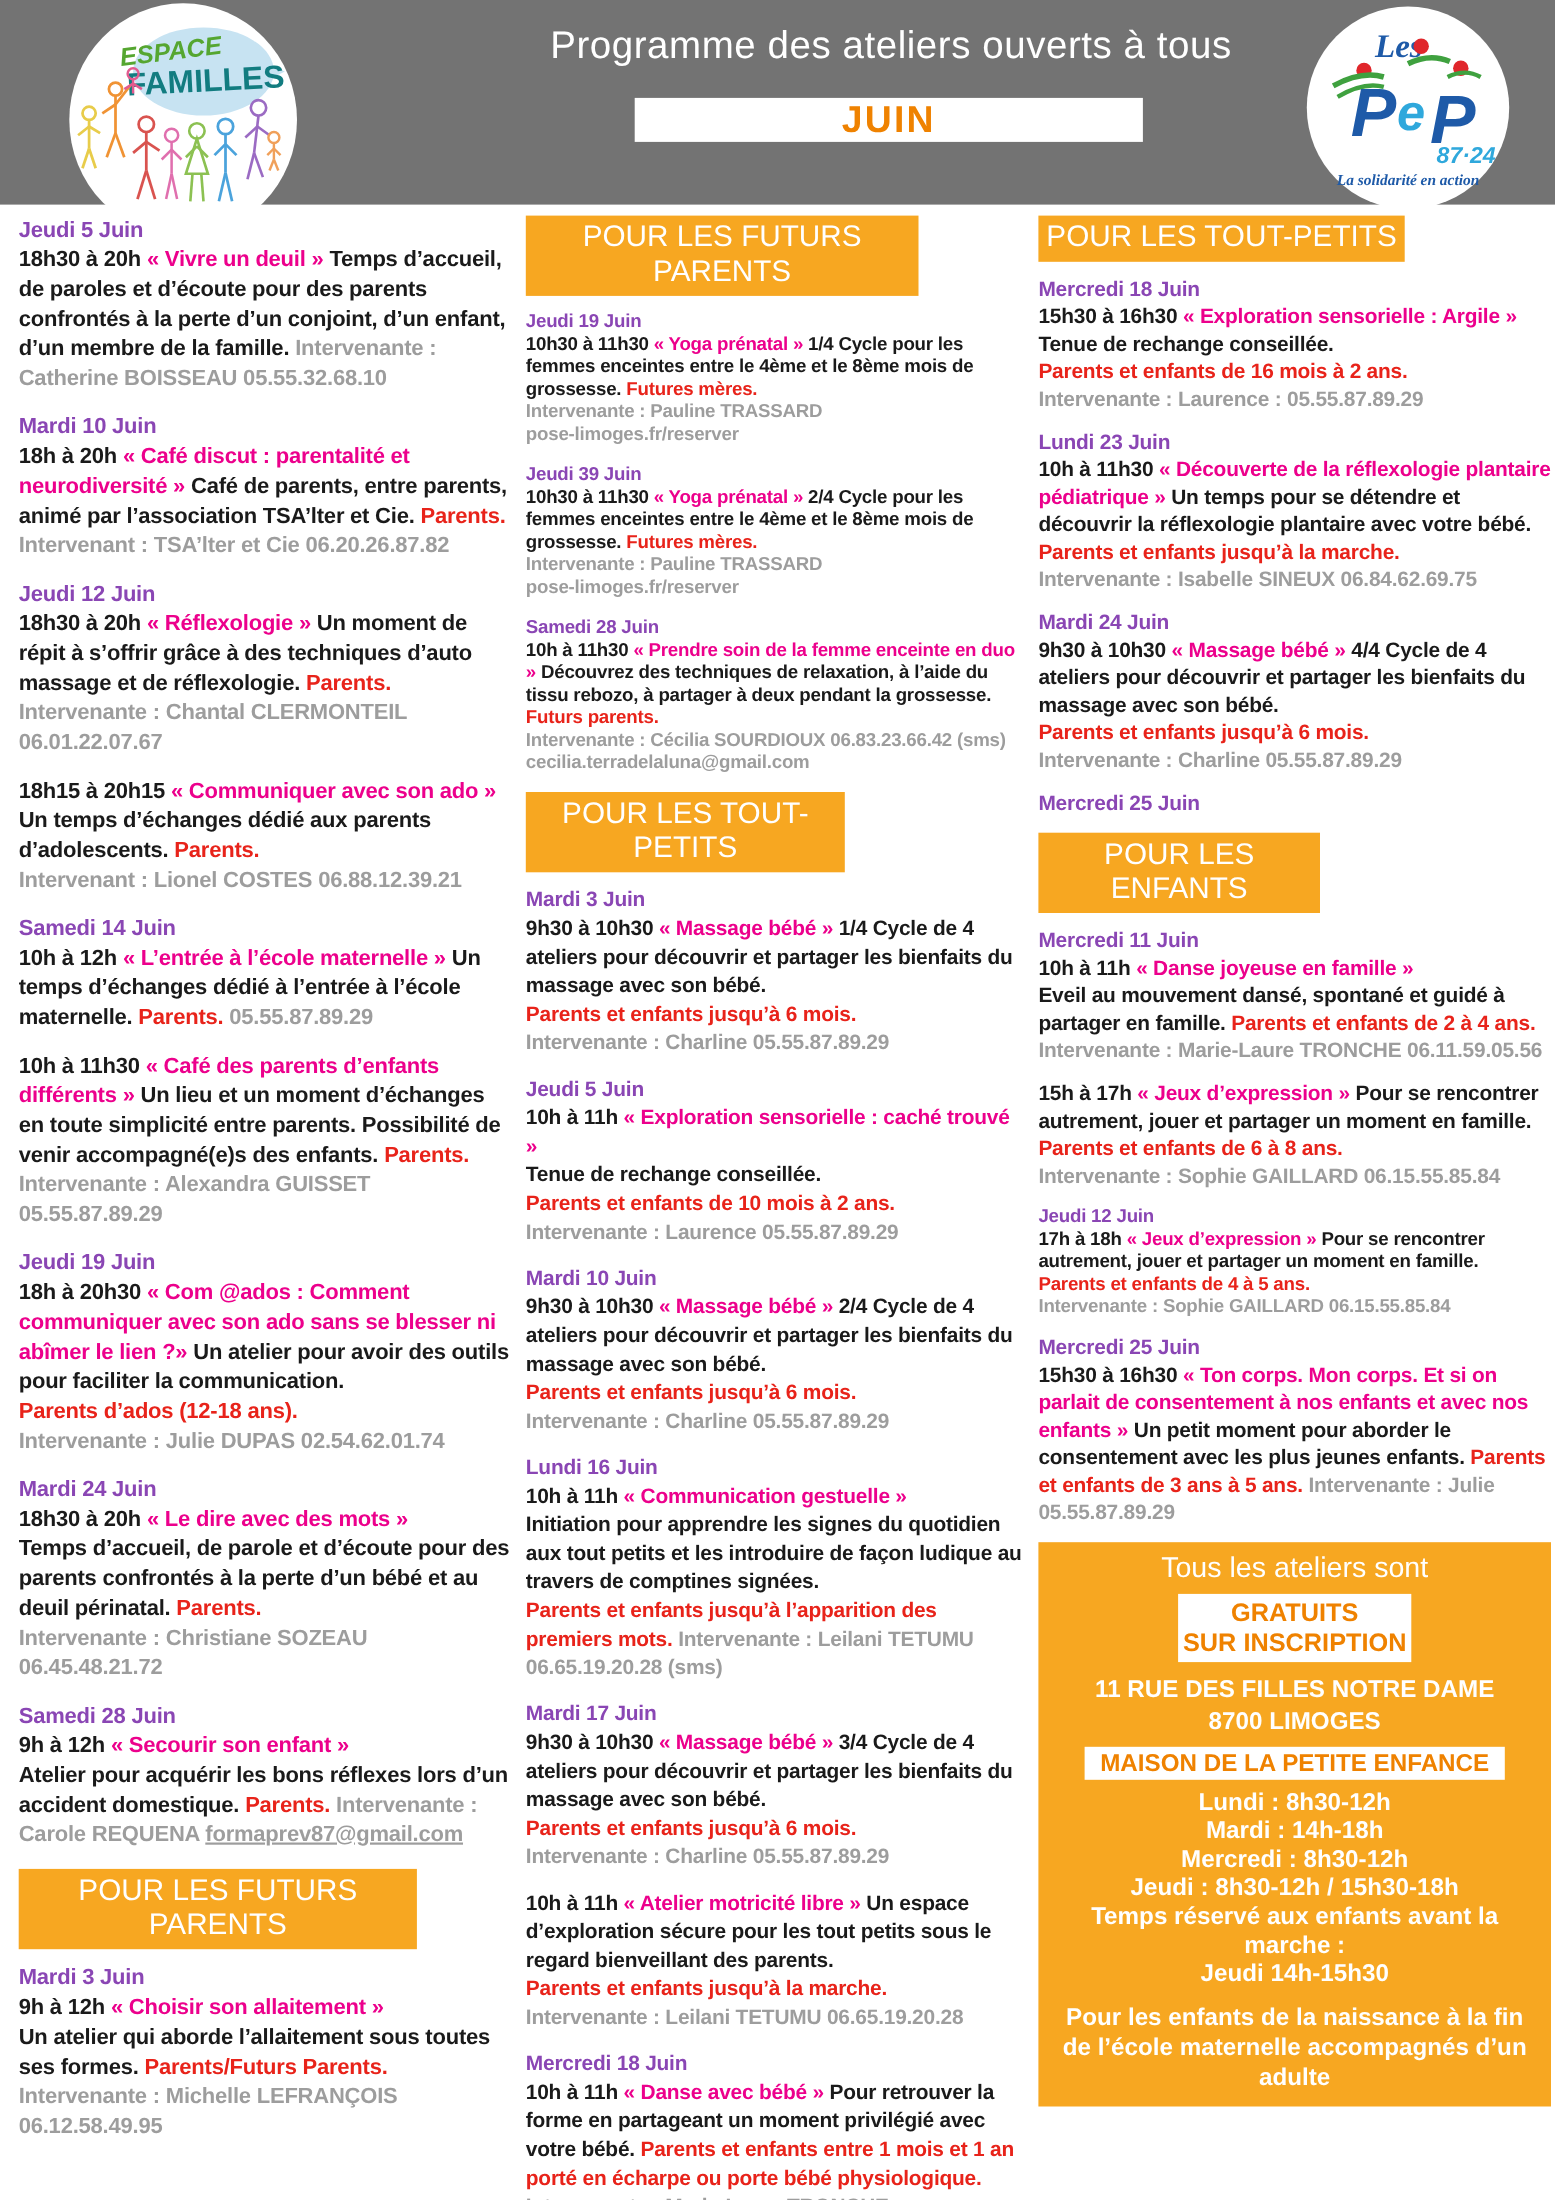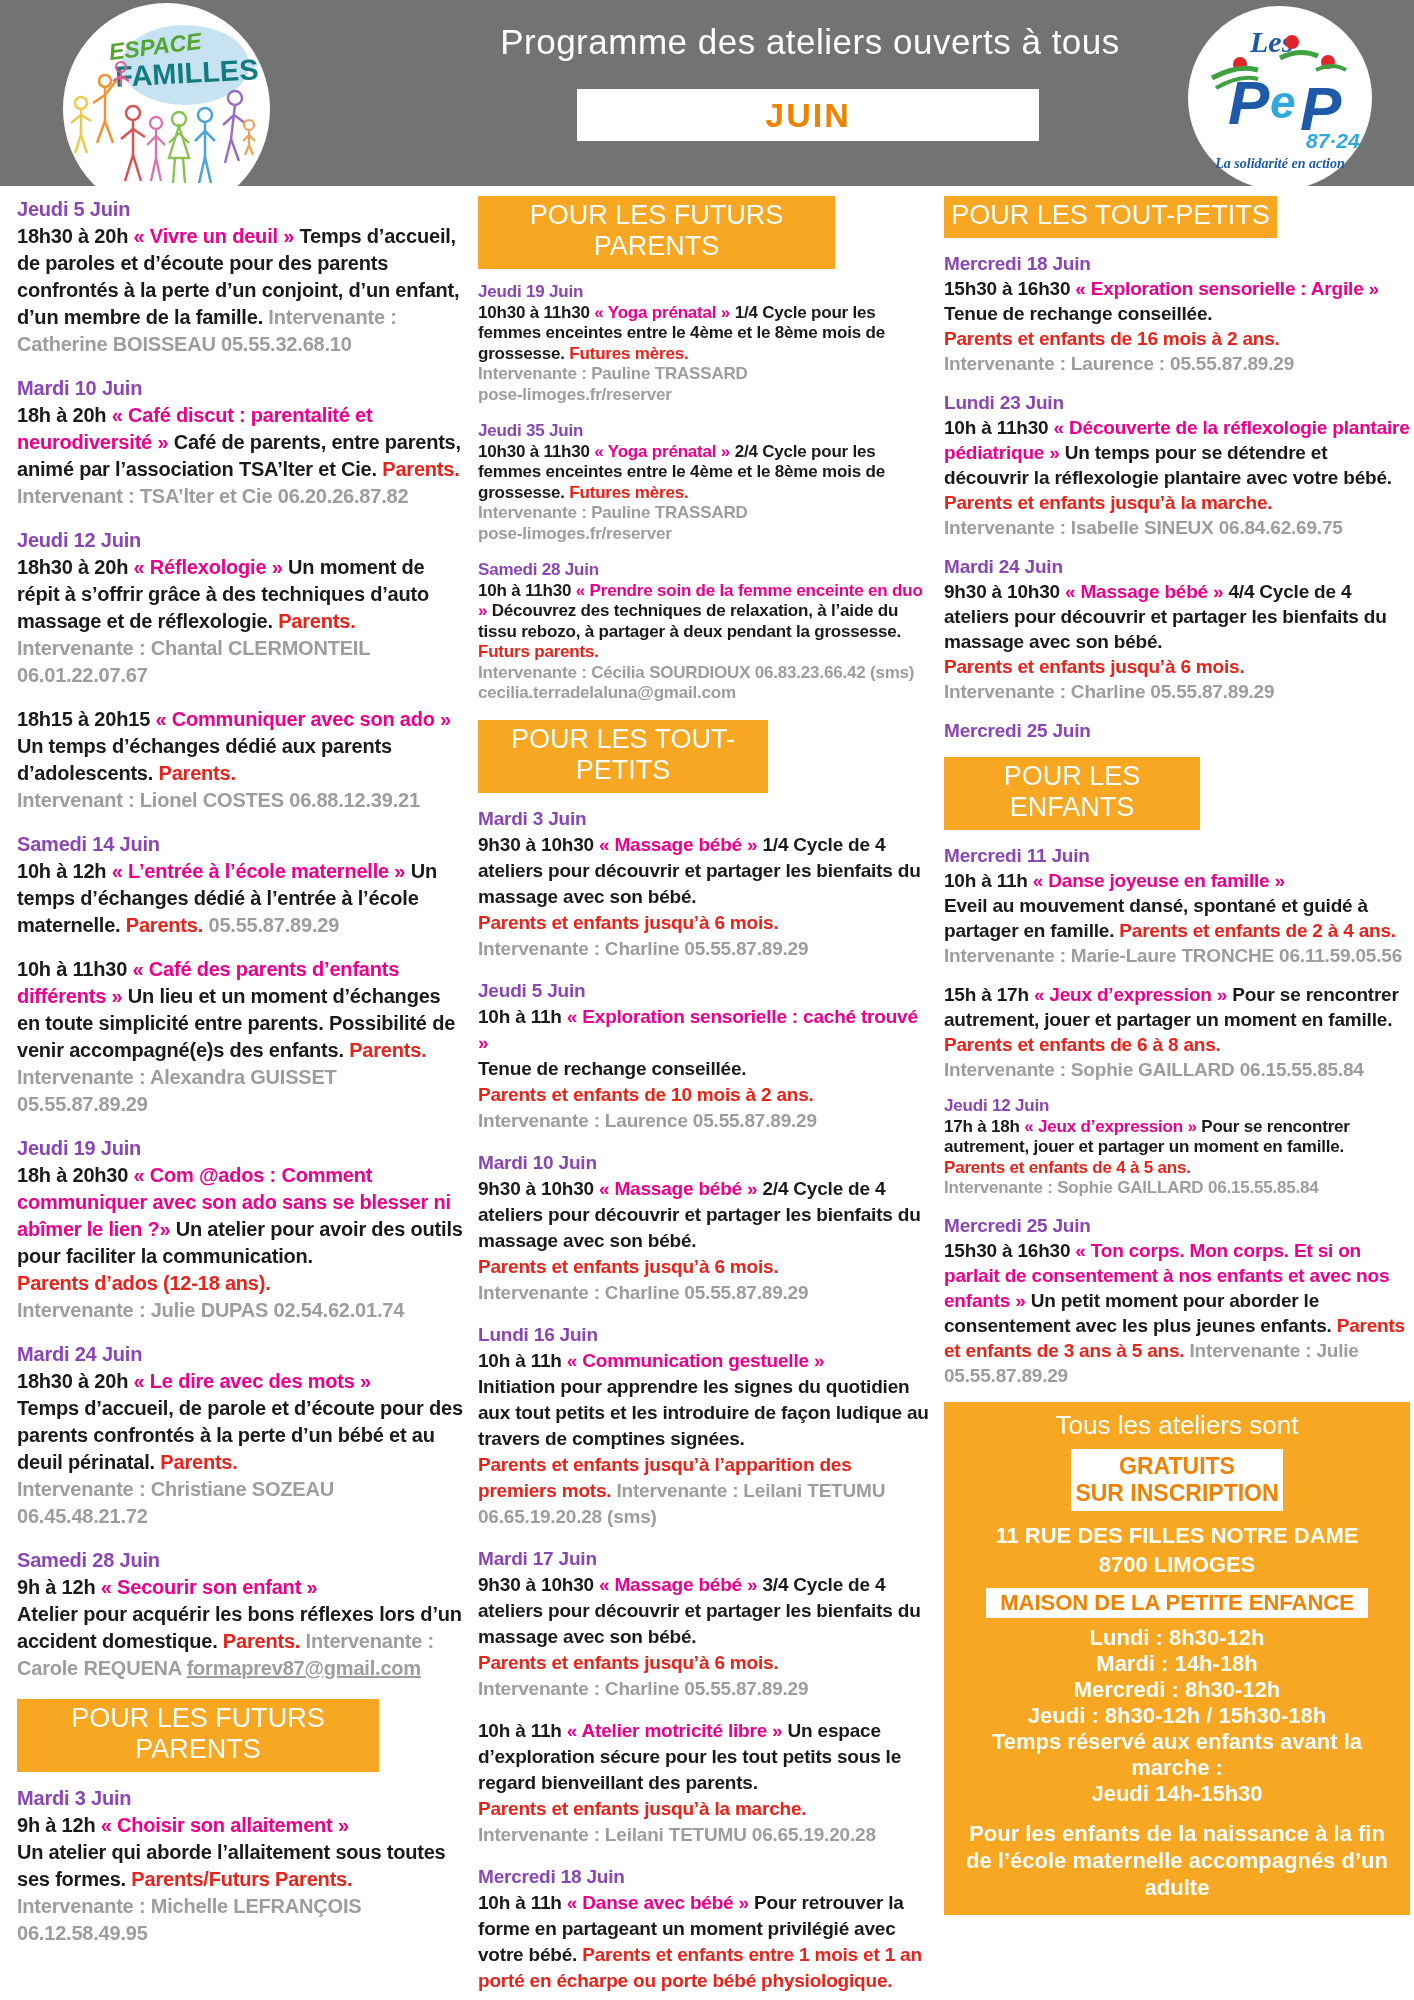--- a/index.html
+++ b/index.html
@@ -8,21 +8,21 @@
     width:1414px; height:2000px; position:relative; overflow:hidden;
     font-family:"Liberation Sans", sans-serif;
   }
   
   .header { position:absolute; top:0; left:0; width:1414px; height:186px; background:#737373; }
   .header-title {
     position:absolute; top:22px; left:430px; width:760px; text-align:center;
     color:#ffffff; font-size:35px; font-weight:400; letter-spacing:.5px;
   }
   .month-box {
-    position:absolute; top:89px; left:577px; width:462px; height:52px; background:#ffffff;
+    position:absolute; top:89px; left:577px; width:462px; height:40px; background:#ffffff;
     display:flex; align-items:center; justify-content:center;
   }
   .month { color:#EF8200; font-size:34px; font-weight:700; letter-spacing:2px; }
 
   
   .logo-circle { position:absolute; background:#ffffff; border-radius:50%; }
   .logo-left  { left:63px;  top:3px; width:207px; height:212px; }
   .logo-right { left:1188px; top:6px; width:184px; height:184px; }
   .logo-left svg, .logo-right svg { position:absolute; left:0; top:0; }
 
@@ -214,21 +214,21 @@
         <div><span class="k">9h à 12h </span><span class="pk">« Choisir son allaitement »</span><br><span class="k">Un atelier qui aborde l’allaitement sous toutes ses formes. </span><span class="rd">Parents/Futurs Parents. </span><span class="gy">Intervenante : Michelle LEFRANÇOIS 06.12.58.49.95</span></div>
       </div>
     </div>
     <div class="col col2">
       <div class="sec-header" style="width: 357px;">POUR LES FUTURS PARENTS</div>
       <div class="entry compact">
         <div class="date">Jeudi 19 Juin</div>
         <div><span class="k">10h30 à 11h30 </span><span class="pk">« Yoga prénatal » </span><span class="k">1/4 Cycle pour les femmes enceintes entre le 4ème et le 8ème mois de grossesse. </span><span class="rd">Futures mères.</span><br><span class="gy">Intervenante : Pauline TRASSARD</span><br><span class="gy">pose-limoges.fr/reserver</span></div>
       </div>
       <div class="entry compact">
-        <div class="date">Jeudi 35 Juin</div>
+        <div class="date">Jeudi 39 Juin</div>
         <div><span class="k">10h30 à 11h30 </span><span class="pk">« Yoga prénatal » </span><span class="k">2/4 Cycle pour les femmes enceintes entre le 4ème et le 8ème mois de grossesse. </span><span class="rd">Futures mères.</span><br><span class="gy">Intervenante : Pauline TRASSARD</span><br><span class="gy">pose-limoges.fr/reserver</span></div>
       </div>
       <div class="entry compact">
         <div class="date">Samedi 28 Juin</div>
         <div><span class="k">10h à 11h30 </span><span class="pk">« Prendre soin de la femme enceinte en duo » </span><span class="k">Découvrez des techniques de relaxation, à l’aide du tissu rebozo, à partager à deux pendant la grossesse. </span><span class="rd">Futurs parents.</span><br><span class="gy">Intervenante : Cécilia SOURDIOUX 06.83.23.66.42 (sms) cecilia.terradelaluna@gmail.com</span></div>
       </div>
       <div class="sec-header" style="width: 290px;">POUR LES TOUT-PETITS</div>
       <div class="entry">
         <div class="date">Mardi 3 Juin</div>
         <div><span class="k">9h30 à 10h30 </span><span class="pk">« Massage bébé » </span><span class="k">1/4 Cycle de 4 ateliers pour découvrir et partager les bienfaits du massage avec son bébé.</span><br><span class="rd">Parents et enfants jusqu’à 6 mois.</span><br><span class="gy">Intervenante : Charline 05.55.87.89.29</span></div>

